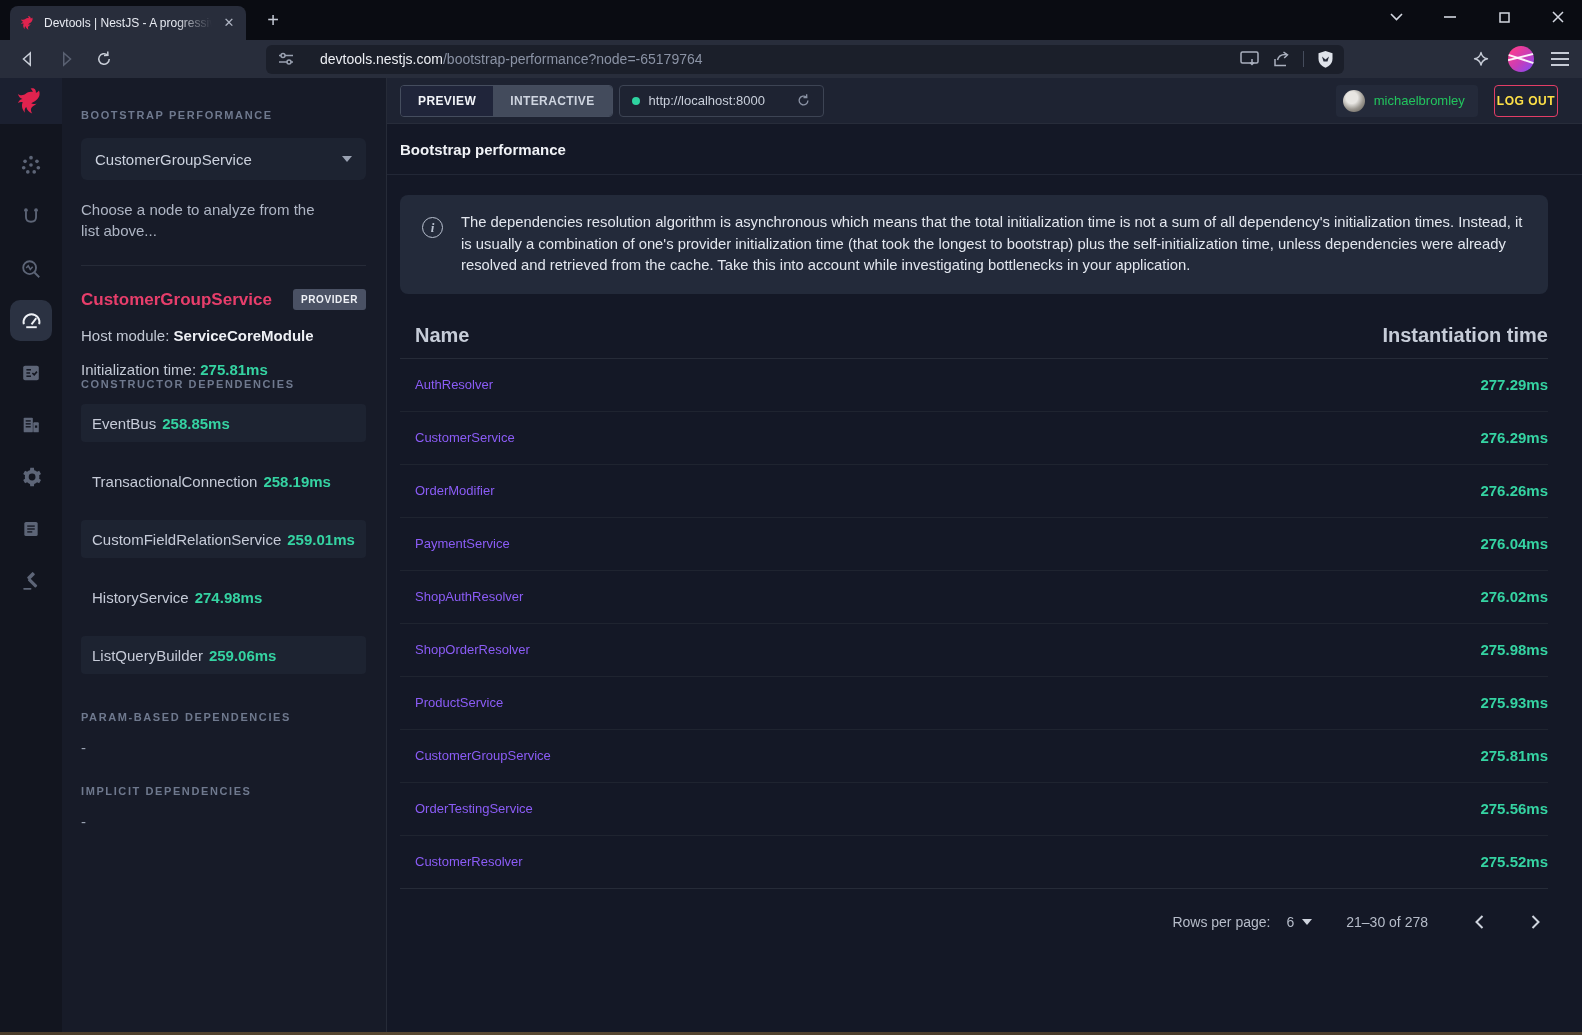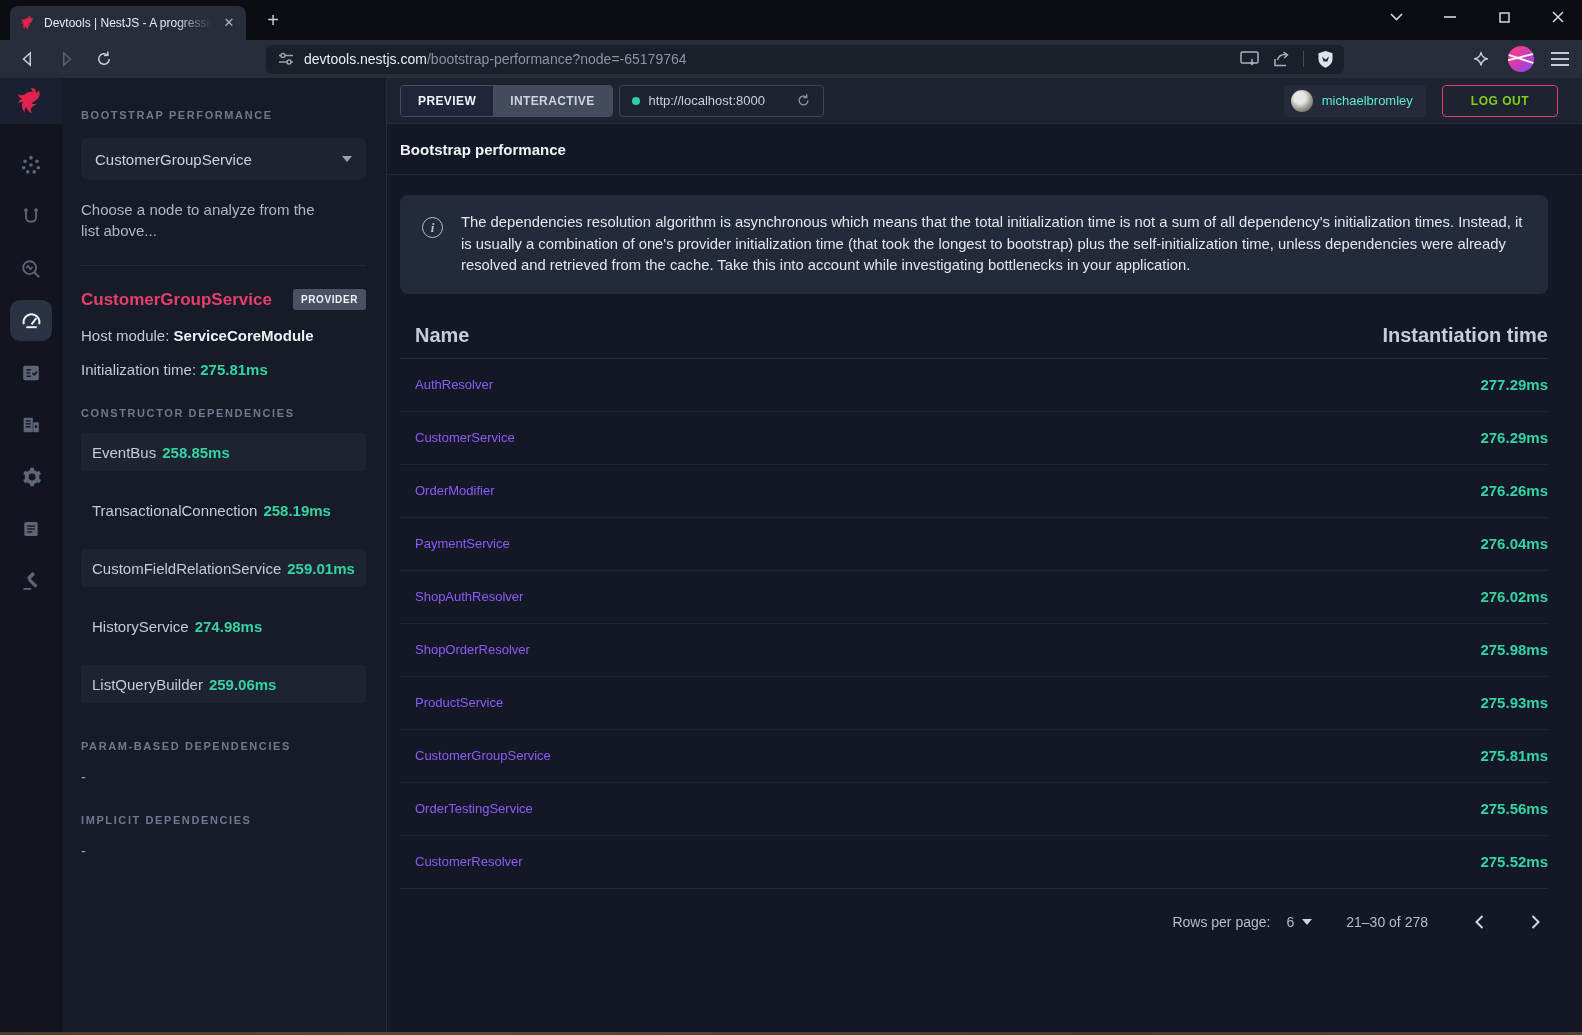--- a/index.html
+++ b/index.html
@@ -17,21 +17,21 @@
   .tab-close { color:#aeb4c2; font-size:13px; width:18px; height:18px; line-height:18px; text-align:center; border-radius:4px; }
   .newtab { color:#c6cbd6; font-size:20px; margin:0 0 6px 14px; width:26px; height:26px; line-height:25px; text-align:center; }
   .wincontrols { position:absolute; right:10px; top:2px; display:flex; align-items:center; gap:26px; height:30px; }
   .winbtn { color:#d4d8e1; display:flex; align-items:center; justify-content:center; width:28px; height:26px; }
 
   .toolbar { height:38px; background:#282d3b; display:flex; align-items:center; padding:0 12px; gap:10px; }
   .navbtns { display:flex; align-items:center; gap:14px; margin-left:4px; }
   .navbtn { display:flex; align-items:center; justify-content:center; width:24px; height:24px; }
   .omnibox { margin-left:140px; width:1078px; height:29px; background:#1b1f2a; border-radius:6px;
              display:flex; align-items:center; padding:0 10px 0 12px; gap:10px; }
-  .omni-domain { color:#eceef3; font-size:14px; }
+  .omni-domain { color:#eceef3; font-size:14px;margin-left:16px; }
   .omni-path { color:#8b93a5; font-size:14px; }
   .omni-spacer { flex:1; }
   .omni-right { display:flex; align-items:center; gap:13px; }
   .omni-sep { width:1px; height:16px; background:#454c5c; }
   .toolbar-right { margin-left:auto; display:flex; align-items:center; gap:16px; }
   .profile-avatar { width:26px; height:26px; border-radius:50%; background:linear-gradient(135deg,#ff3d8b 10%,#c73db8 55%,#7c4dff 100%); position:relative; overflow:hidden; }
   .profile-avatar::before, .profile-avatar::after { content:""; position:absolute; left:-4px; right:-4px; top:12px; height:2px; background:rgba(255,255,255,.92); }
   .profile-avatar::before { transform:rotate(18deg); }
   .profile-avatar::after { transform:rotate(-14deg); top:10px; }
 
@@ -52,44 +52,44 @@
   .hint { margin-top:19px; color:#aeb5c4; font-size:15px; line-height:21px; width:250px; }
   .panel-divider { margin:24px 0 0; border:0; border-top:1px solid #262b38; }
   .node-head { margin-top:23px; display:flex; align-items:center; justify-content:space-between; }
   .node-name { color:#e73e6b; font-size:17px; font-weight:bold; }
   .node-badge { background:#4a5164; color:#eef0f5; font-size:10px; font-weight:bold; letter-spacing:.6px;
                 border-radius:3px; padding:5px 8px; }
   .node-line { margin-top:17px; color:#c2c8d4; font-size:15px; }
   .node-line + .node-line { }
   .node-line b { color:#eef0f5; }
   .node-line .teal { color:#35d3a2; font-weight:bold; }
-  .deps-heading { margin-top:29px; }
+  .deps-heading { }
   .dep-list { margin-top:14px; display:flex; flex-direction:column;gap:20px; }
   .dep-item { height:38px; display:flex; align-items:center; padding:0 11px; border-radius:4px; font-size:15px; color:#c6cbd8; gap:6px; }
   .dep-item:nth-child(odd) { background:#1d2331; }
   .dep-time { color:#35d3a2; font-weight:bold; }
   .sub-dash { margin-top:16px; color:#9aa2b2; font-size:15px; }
   .gap-28 { margin-top:29px; }
   .gap-38 { margin-top:37px; }
 
   .content { flex:1; background:#141826; display:flex; flex-direction:column; }
   .app-topbar { height:46px; background:#1e2332; border-bottom:1px solid #272c3a; display:flex; align-items:center; padding:0 24px 0 13px; }
   .seg { display:flex; height:32px; border:1px solid #454d5e; border-radius:4px; overflow:hidden; }
   .seg-btn { display:flex; align-items:center; padding:0 17px; font-size:12px; font-weight:bold; letter-spacing:.4px; }
   .seg-btn.preview { background:#20253a; color:#f2f4f8; }
   .seg-btn.interactive { background:#434b5c; color:#cfd5e0; }
   .urlbox { margin-left:6px; height:32px; border:1px solid #3d4454; border-radius:4px; display:flex; align-items:center;
             padding:0 12px; gap:9px; color:#c9cfdb; font-size:13px; }
   .dot { width:8px; height:8px; border-radius:50%; background:#2ed3a0; }
   .topbar-right { margin-left:auto; display:flex; align-items:center; gap:16px; }
   .user-chip { height:32px; background:#242a3a; border-radius:4px; display:flex; align-items:center; gap:9px; padding:0 13px 0 7px; }
   .user-avatar { width:22px; height:22px; border-radius:50%; background:radial-gradient(circle at 40% 35%, #e8e6e2 0 30%, #9a968f 60%, #55514b 100%); }
-  .user-name { color:#5eead4; font-size:13px; }
-  .logout-btn { height:32px; border:1px solid #e23d66; border-radius:4px; color:#84cc16; font-size:12px; font-weight:bold;
-                letter-spacing:.5px; display:flex; align-items:center; padding:0 28px; background:transparent; }
+  .user-name { color:#22c55e; font-size:13px; }
+  .logout-btn { height:32px; border:1px solid #e23d66; border-radius:4px; color:#fde047; font-size:12px; font-weight:bold;
+                letter-spacing:.5px; display:flex; align-items:center; padding:0 2px; background:transparent; }
 
   .page { padding:0 34px 0 13px; }
   .page-title { margin-top:17px; color:#f0f2f6; font-size:15px; font-weight:bold; }
   .title-divider { margin-top:16px; border:0; border-top:1px solid #222736; margin-left:-13px; margin-right:-34px; }
 
   .infobox { margin-top:20px; background:#232a3a; border-radius:8px; padding:17px 22px; display:flex; gap:18px; align-items:flex-start; }
   .info-icon { flex:0 0 21px; width:21px; height:21px; border:1.6px solid #b9c1d0; border-radius:50%; color:#b9c1d0;
                font-size:13px; display:flex; align-items:center; justify-content:center; font-weight:bold; margin-top:5px;
                font-family:"Liberation Serif","DejaVu Serif",serif; font-style:italic; }
   .info-text { color:#e2e6ee; font-size:14.8px; line-height:21.5px; }

